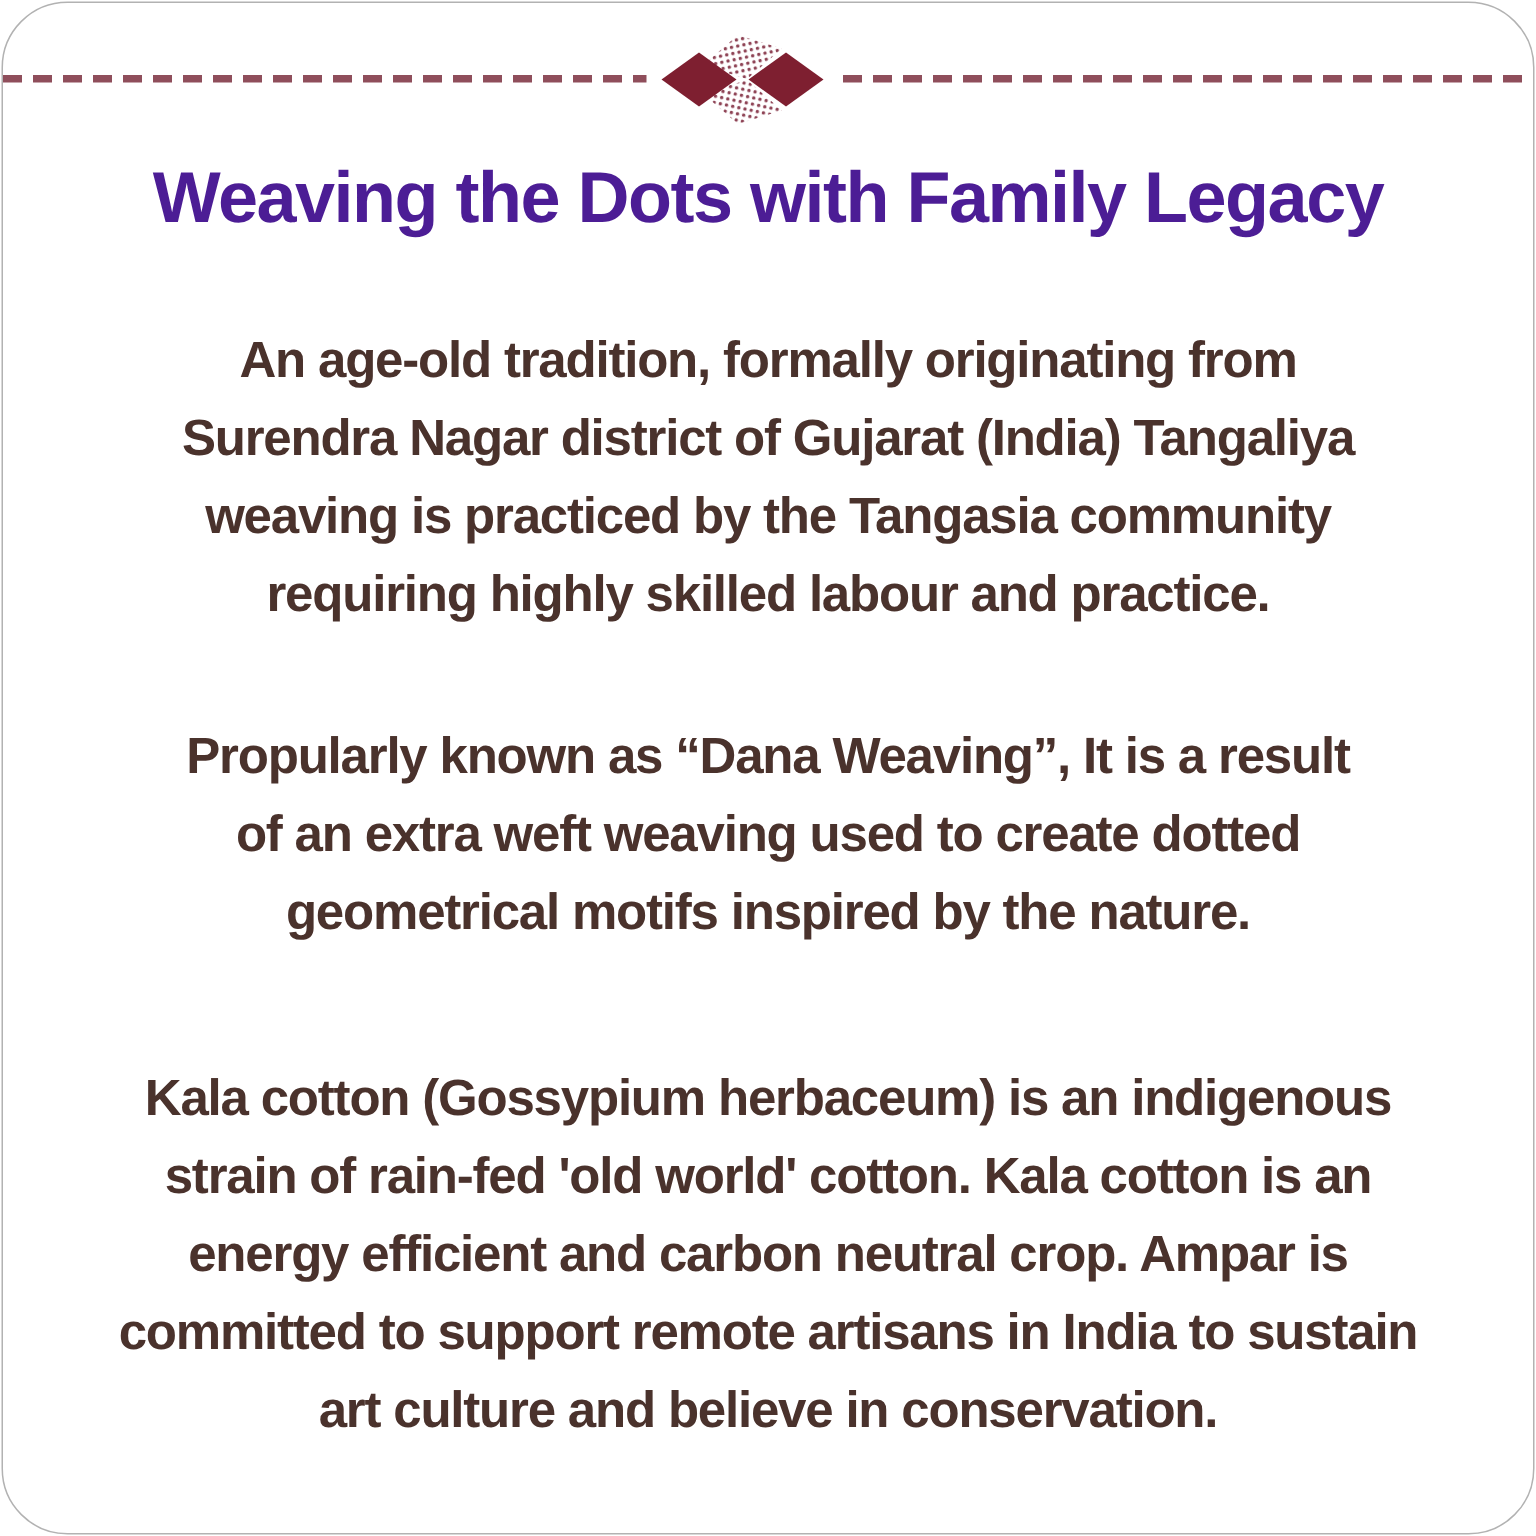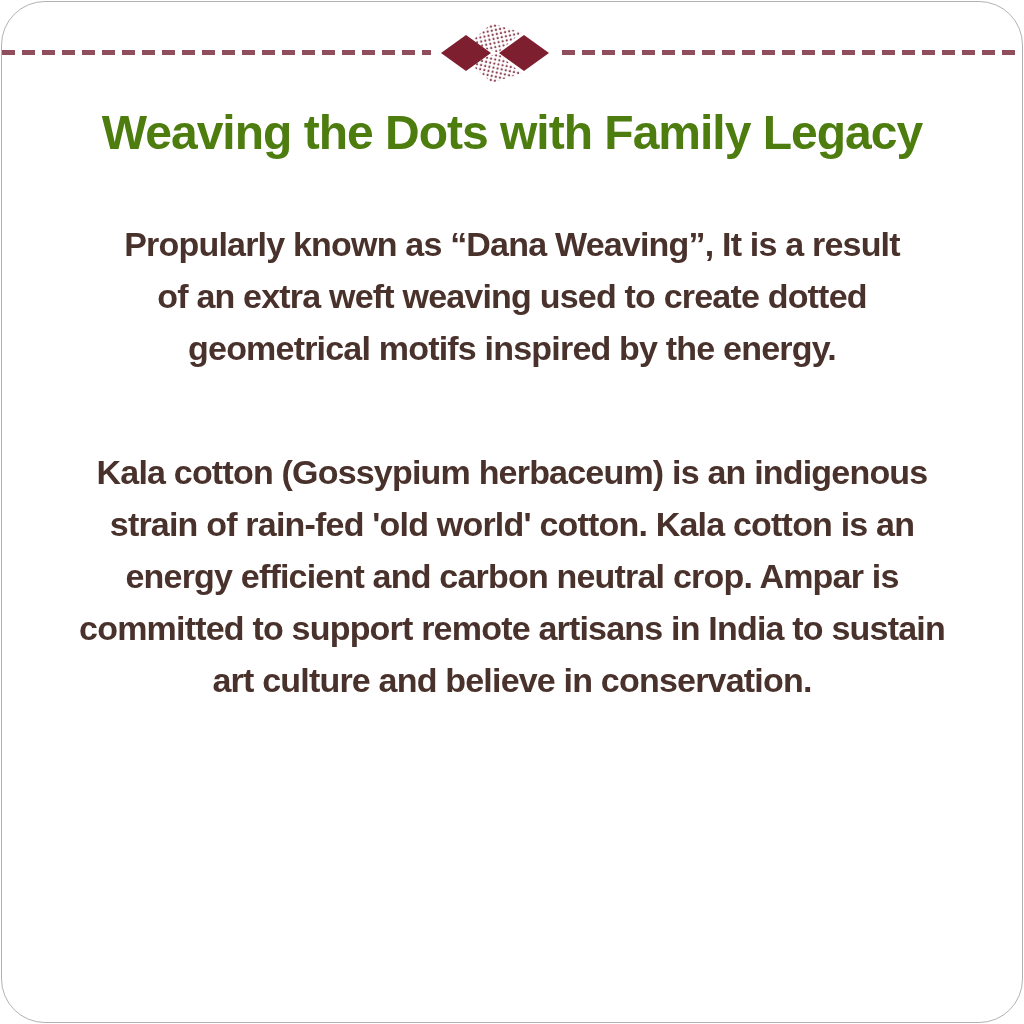--- a/index.html
+++ b/index.html
@@ -43,21 +43,21 @@
     align-items: center;
     justify-content: center;
   }
   .title {
     margin: 102px 16px 0 16px;
     text-align: center;
     font-size: 48px;
     line-height: 58px;
     font-weight: 700;
     letter-spacing: -1px;
-    color: #4d7c0f;
+    color: #4c1d95;
   }
   .body-text {
     margin: 0 14px;
     text-align: center;
     font-size: 34px;
     line-height: 52px;
     font-weight: 700;
     letter-spacing: -0.8px;
     color: #4a322c;
     white-space: pre-line;
@@ -93,22 +93,26 @@
       </g>
 
       <polygon points="8,37 33,19 58,37 33,55" fill="#7e1f30"></polygon>
 
       <polygon points="66,37 91,19 116,37 91,55" fill="#7e1f30"></polygon>
     </svg>
   </div>
 
   <h1 class="title">Weaving the Dots with Family Legacy</h1>
 
+  <p class="body-text p1">An age-old tradition, formally originating from
+Surendra Nagar district of Gujarat (India) Tangaliya
+weaving is practiced by the Tangasia community
+requiring highly skilled labour and practice.</p>
   <p class="body-text p2">Propularly known as “Dana Weaving”, It is a result
 of an extra weft weaving used to create dotted
-geometrical motifs inspired by the energy.</p>
+geometrical motifs inspired by the nature.</p>
   <p class="body-text p3">Kala cotton (Gossypium herbaceum) is an indigenous
 strain of rain-fed 'old world' cotton. Kala cotton is an
 energy efficient and carbon neutral crop. Ampar is
 committed to support remote artisans in India to sustain
 art culture and believe in conservation.</p>
 
 </div>
 
 </body></html>

